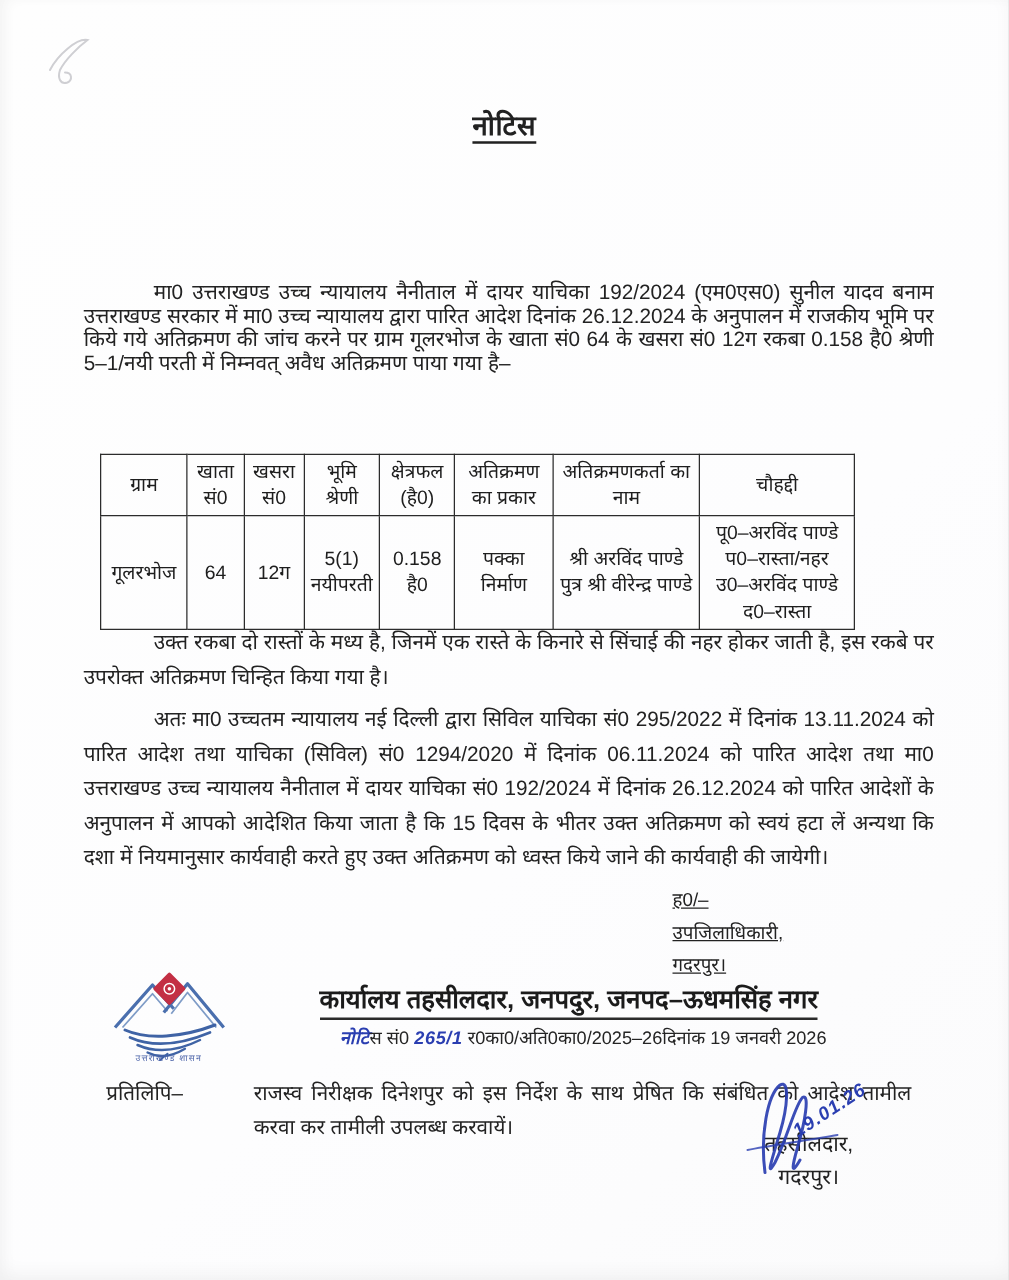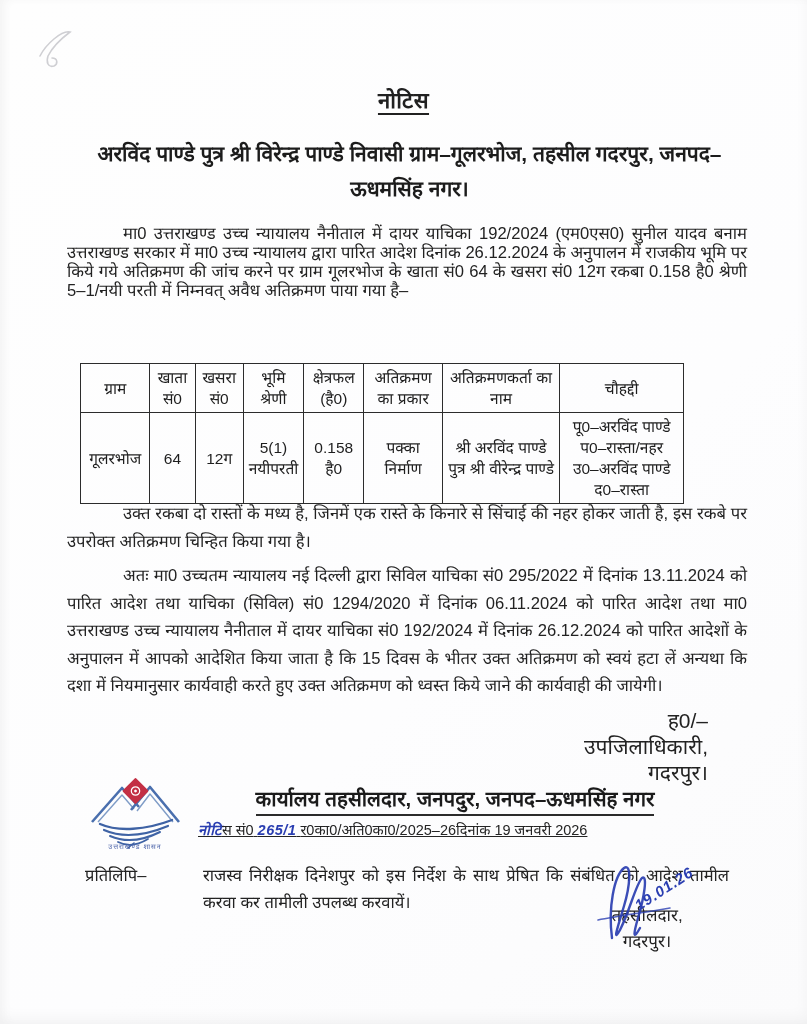--- a/index.html
+++ b/index.html
@@ -40,36 +40,36 @@
   }
   table.enc th,table.enc td{
     border:1.6px solid #2c2c2c;
     text-align:center;vertical-align:middle;
     padding:3px 4px;font-weight:normal;line-height:21px;
   }
   table.enc th{height:38px;}
   table.enc td{height:84px;}
   .sig-block{
     position:absolute;top:708px;left:538px;width:170px;
-    text-align:right;font-size:21px;line-height:26px;color:#222;
+    text-align:left;font-size:15px;line-height:26px;color:#222;text-decoration:underline;
   }
   .letterhead-logo{position:absolute;left:84px;top:770px;width:102px;height:92px;}
   .logo-caption{
     position:absolute;left:84px;top:842px;width:102px;text-align:center;
     font-size:7px;color:#4a62a8;letter-spacing:1px;filter:blur(.3px);
   }
   .office-title{
     position:absolute;top:784px;left:196px;width:518px;text-align:center;
     font-size:20.5px;font-weight:bold;color:#1b1b1b;
   }
   .office-title span{display:inline-block;border-bottom:2px solid #2b2b2b;padding-bottom:2px;}
   .ref-row{
     position:absolute;top:819px;left:198px;right:72px;
-    display:flex;justify-content:flex-start;align-items:baseline;
-    font-size:14.5px;color:#242424;text-decoration:underline;
+    display:flex;justify-content:center;align-items:baseline;
+    font-size:14.5px;color:#242424;
   }
   .ink{color:#2a3eb1;}
   .hand{font-weight:bold;font-style:italic;letter-spacing:.5px;}
   .copy-row{
     position:absolute;top:862px;left:85px;right:78px;
     display:flex;gap:26px;font-size:16.5px;line-height:27px;color:#222;
   }
   .copy-label{flex:0 0 92px;white-space:nowrap;}
   .copy-text{text-align:justify;}
   .bottom-sig-text{
@@ -89,21 +89,20 @@
 <div class="page">
 
   <svg class="pencil-mark" viewBox="0 0 48 58">
     <path d="M8 34 C14 22, 30 8, 38 10 C30 16, 20 26, 16 34 C14 40, 16 46, 22 44 C26 42, 26 36, 20 36" fill="none" stroke="#a9a9b0" stroke-width="1.6" stroke-linecap="round"></path>
   </svg>
 
   <div class="doc-title">
     <span>नोटिस</span>
   </div>
 
-  <div class="doc-heading">अरविंद पाण्डे पुत्र श्री विरेन्द्र पाण्डे निवासी ग्राम–गूलरभोज, तहसील गदरपुर, जनपद–ऊधमसिंह नगर।</div>
 
   <div class="para para1">मा0 उत्तराखण्ड उच्च न्यायालय नैनीताल में दायर याचिका 192/2024 (एम0एस0) सुनील यादव बनाम उत्तराखण्ड सरकार में मा0 उच्च न्यायालय द्वारा पारित आदेश दिनांक 26.12.2024 के अनुपालन में राजकीय भूमि पर किये गये अतिक्रमण की जांच करने पर ग्राम गूलरभोज के खाता सं0 64 के खसरा सं0 12ग रकबा 0.158 है0 श्रेणी 5–1/नयी परती में निम्नवत् अवैध अतिक्रमण पाया गया है–</div>
 
   <table class="enc">
     <colgroup>
       <col style="width:11.5%">
         <col style="width:7.5%">
         <col style="width:8%">
         <col style="width:10%">
       <col style="width:10%">

